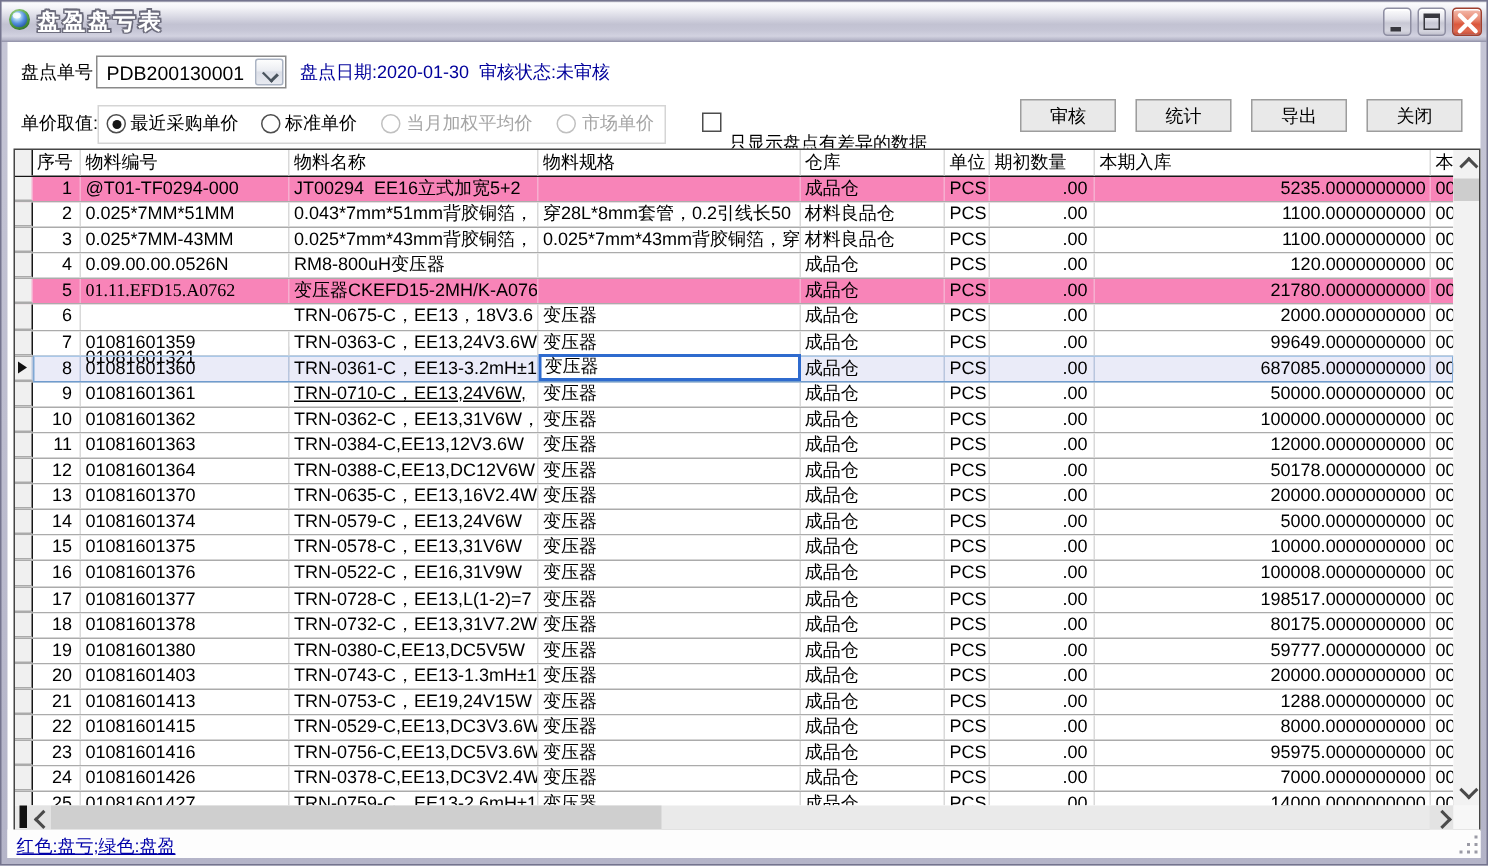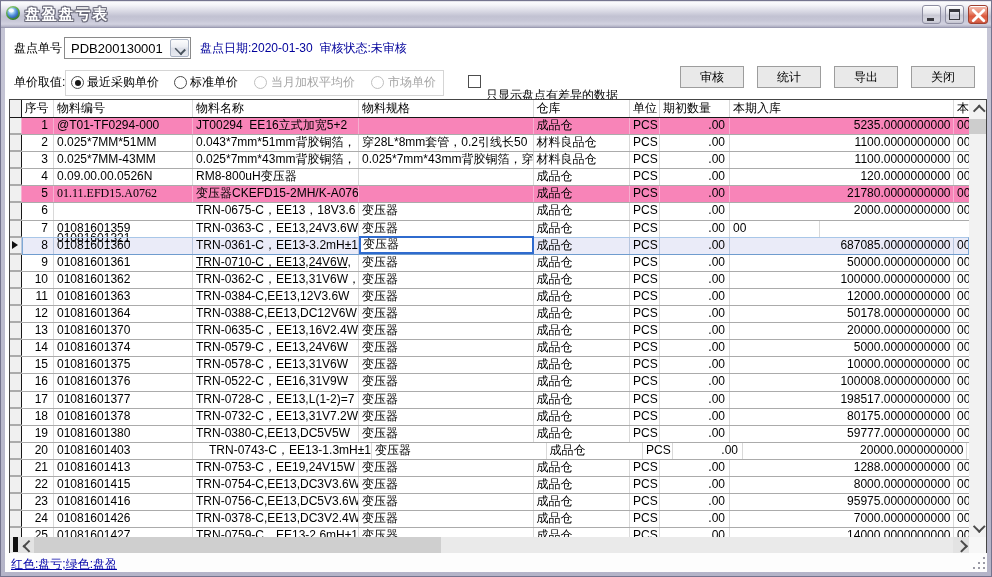--- a/index.html
+++ b/index.html
@@ -277,20 +277,21 @@
           </div>
           <div class="grow">
             <div class="gcell sel-cell" style="width: 11.5px;"></div>
             <div class="gcell al-r" style="width: 32.5px; padding-right: 5px;">7</div>
             <div class="gcell" style="width: 139px;">01081601359</div>
             <div class="gcell" style="width: 166px;">TRN-0363-C，EE13,24V3.6W</div>
             <div class="gcell" style="width: 174.5px;">变压器</div>
             <div class="gcell" style="width: 96.5px;">成品仓</div>
             <div class="gcell" style="width: 30px;">PCS</div>
             <div class="gcell al-r" style="width: 70px; padding-right: 4px;">.00</div>
+            <div class="gcell al-r" style="width: 224px; padding-right: 2.5px;">99649.0000000000</div>
             <div class="gcell" style="width: 90px;">00</div>
           </div>
           <div class="grow selected">
             <div class="gcell sel-cell" style="width: 11.5px;"><span class="sel-arrow"></span></div>
             <div class="gcell al-r" style="width: 32.5px; padding-right: 5px;">8</div>
             <div class="gcell" style="width: 139px;">01081601360</div>
             <div class="gcell" style="width: 166px;">TRN-0361-C，EE13-3.2mH±1</div>
             <div class="gcell" style="width: 174.5px;"></div>
             <div class="gcell" style="width: 96.5px;">成品仓</div>
             <div class="gcell" style="width: 30px;">PCS</div>
@@ -427,21 +428,21 @@
             <div class="gcell" style="width: 96.5px;">成品仓</div>
             <div class="gcell" style="width: 30px;">PCS</div>
             <div class="gcell al-r" style="width: 70px; padding-right: 4px;">.00</div>
             <div class="gcell al-r" style="width: 224px; padding-right: 2.5px;">59777.0000000000</div>
             <div class="gcell" style="width: 90px;">00</div>
           </div>
           <div class="grow">
             <div class="gcell sel-cell" style="width: 11.5px;"></div>
             <div class="gcell al-r" style="width: 32.5px; padding-right: 5px;">20</div>
             <div class="gcell" style="width: 139px;">01081601403</div>
-            <div class="gcell" style="width: 166px; margin-left: 13px;">TRN-0743-C，EE13-1.3mH±1</div>
+            <div class="gcell" style="width: 166px;">TRN-0743-C，EE13-1.3mH±1</div>
             <div class="gcell" style="width: 174.5px;">变压器</div>
             <div class="gcell" style="width: 96.5px;">成品仓</div>
             <div class="gcell" style="width: 30px;">PCS</div>
             <div class="gcell al-r" style="width: 70px; padding-right: 4px;">.00</div>
             <div class="gcell al-r" style="width: 224px; padding-right: 2.5px;">20000.0000000000</div>
             <div class="gcell" style="width: 90px;">00</div>
           </div>
           <div class="grow">
             <div class="gcell sel-cell" style="width: 11.5px;"></div>
             <div class="gcell al-r" style="width: 32.5px; padding-right: 5px;">21</div>
@@ -451,21 +452,21 @@
             <div class="gcell" style="width: 96.5px;">成品仓</div>
             <div class="gcell" style="width: 30px;">PCS</div>
             <div class="gcell al-r" style="width: 70px; padding-right: 4px;">.00</div>
             <div class="gcell al-r" style="width: 224px; padding-right: 2.5px;">1288.0000000000</div>
             <div class="gcell" style="width: 90px;">00</div>
           </div>
           <div class="grow">
             <div class="gcell sel-cell" style="width: 11.5px;"></div>
             <div class="gcell al-r" style="width: 32.5px; padding-right: 5px;">22</div>
             <div class="gcell" style="width: 139px;">01081601415</div>
-            <div class="gcell" style="width: 166px;">TRN-0754-C,EE13,DC3V3.6W</div>
+            <div class="gcell" style="width: 166px;">TRN-0529-C,EE13,DC3V3.6W</div>
             <div class="gcell" style="width: 174.5px;">变压器</div>
             <div class="gcell" style="width: 96.5px;">成品仓</div>
             <div class="gcell" style="width: 30px;">PCS</div>
             <div class="gcell al-r" style="width: 70px; padding-right: 4px;">.00</div>
             <div class="gcell al-r" style="width: 224px; padding-right: 2.5px;">8000.0000000000</div>
             <div class="gcell" style="width: 90px;">00</div>
           </div>
           <div class="grow">
             <div class="gcell sel-cell" style="width: 11.5px;"></div>
             <div class="gcell al-r" style="width: 32.5px; padding-right: 5px;">23</div>

